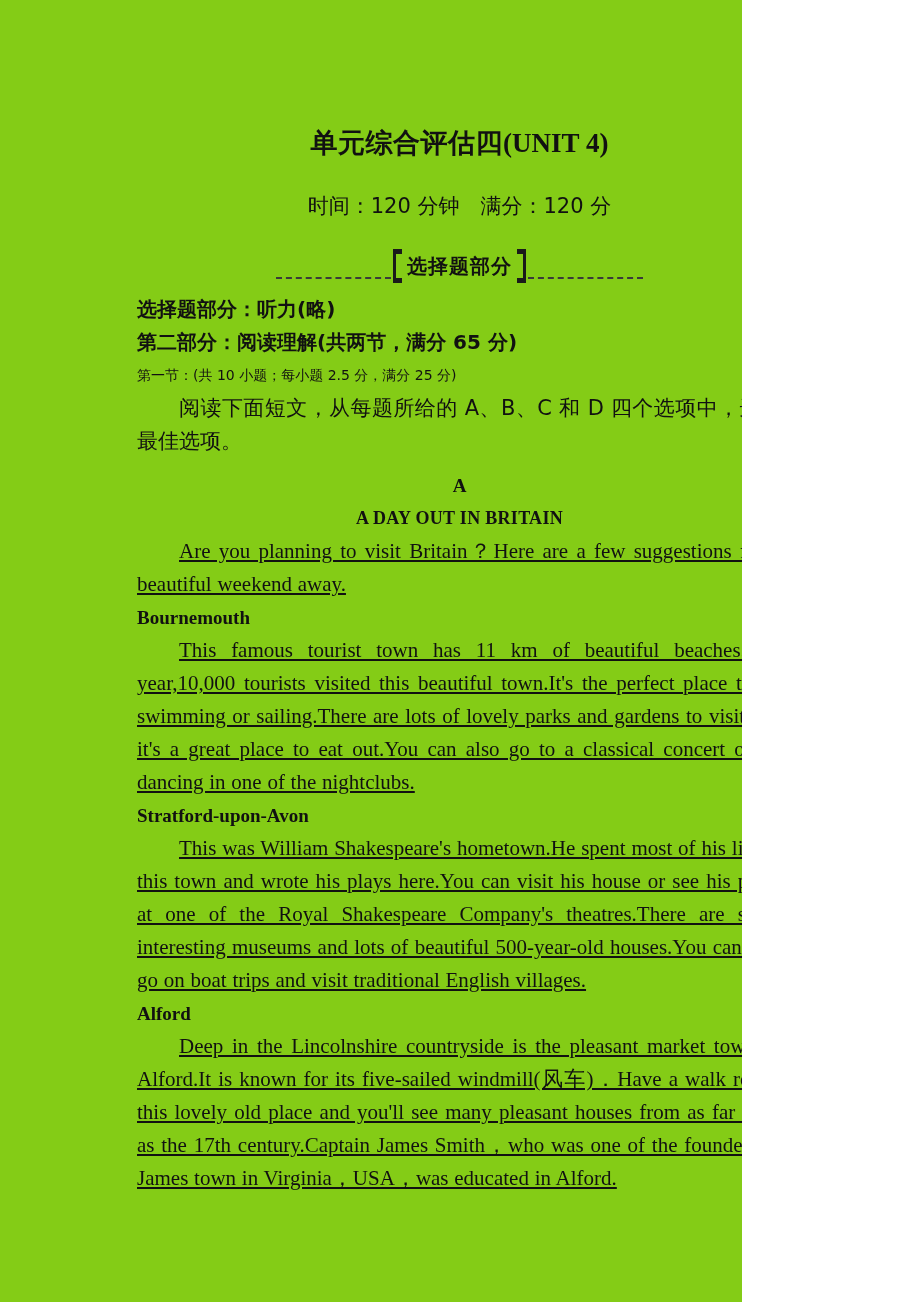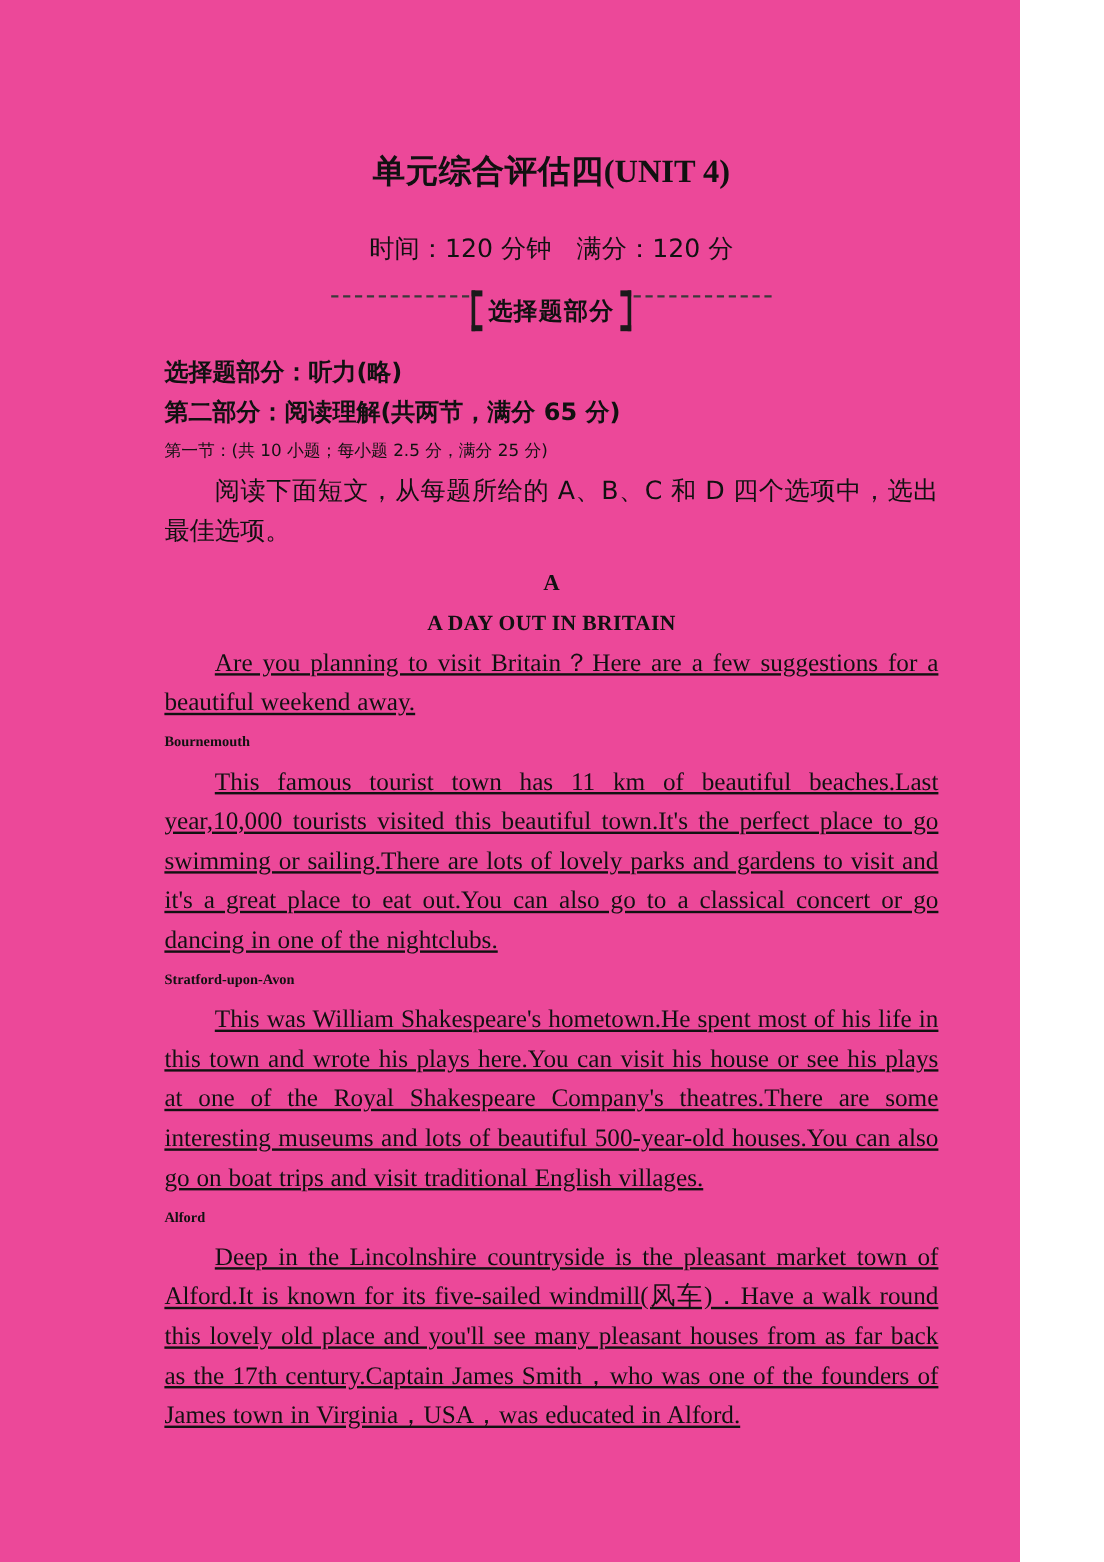--- a/index.html
+++ b/index.html
@@ -3,23 +3,23 @@
 <meta charset="utf-8">
 <style>
   html, body {
     margin: 0;
     padding: 0;
     background: #ffffff;
   }
 
   #page {
     position: relative;
-    width: 850px;
+    width: 742px;
     height: 1302px;
-    background: #ec4899;
+    background: #84cc16;
     overflow: hidden;
     font-family: "Liberation Serif", "DejaVu Serif", serif;
     color: #111111;
   }
 
   
   .content {
     position: absolute;
     left: 137px;
     top: 0;
@@ -52,21 +52,21 @@
     line-height: 30px;
     font-family: "DejaVu Sans", "Liberation Sans", sans-serif;
     font-weight: normal;
   }
 
   
   .divider-row {
     margin: 0;
     padding-top: 24px;
     display: flex;
-    align-items: flex-start;
+    align-items: flex-end;
     justify-content: center;
     height: 34px;
   }
   .dash-line {
     flex: 0 0 auto;
     width: 115px;
     height: 0;
     border-top: 2px dashed #3a3a3a;
   }
   .bracket-box {
@@ -162,21 +162,21 @@
     line-height: 33px;
     text-align: justify;
     text-align-last: left;
     text-indent: 42px;
     word-spacing: 0.5px;
     text-decoration: underline;
   }
   .place-heading {
     margin: 0;
     font-weight: bold;
-    font-size: 12px;
+    font-size: 19px;
     line-height: 33px;
     text-align: left;
   }
 </style>
 </head>
 <body>
 
 <div id="page">
   <div class="content">
 

